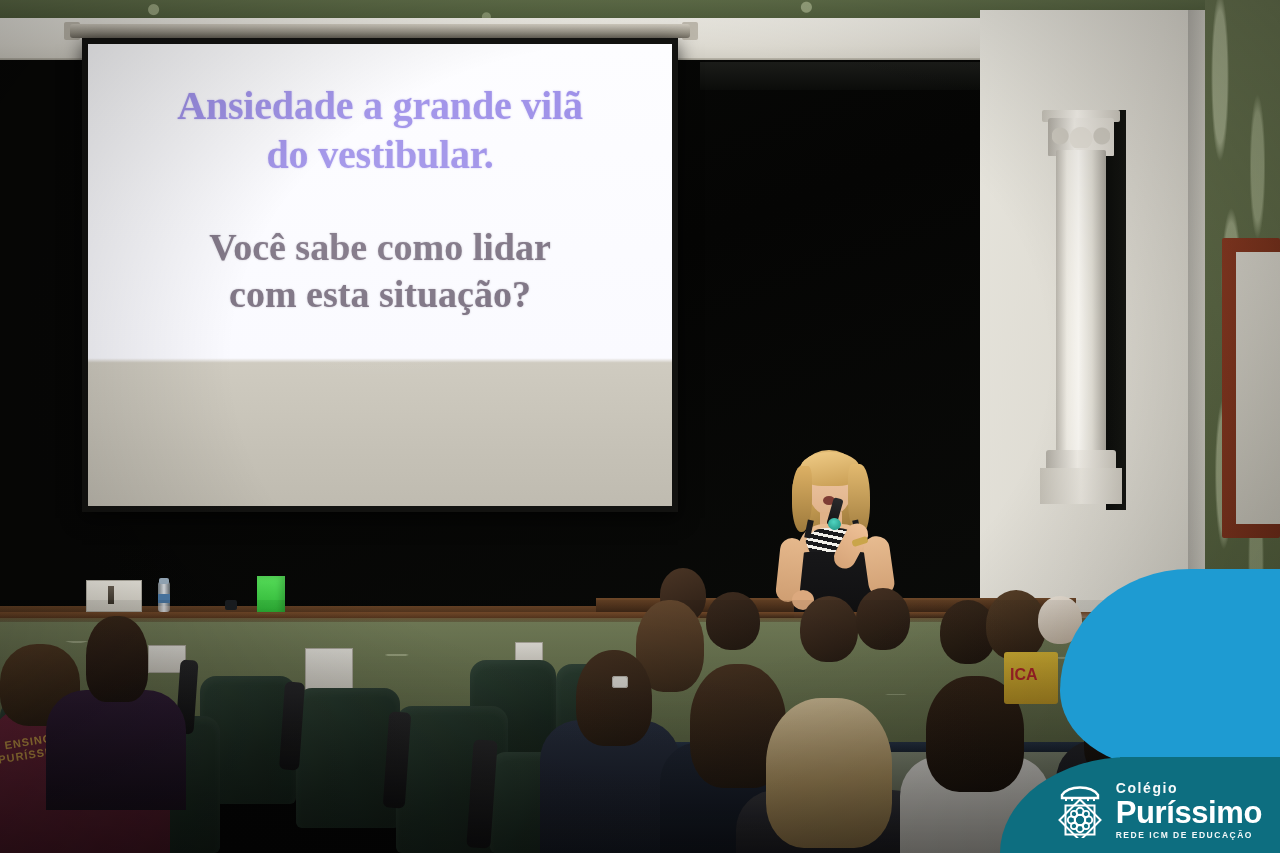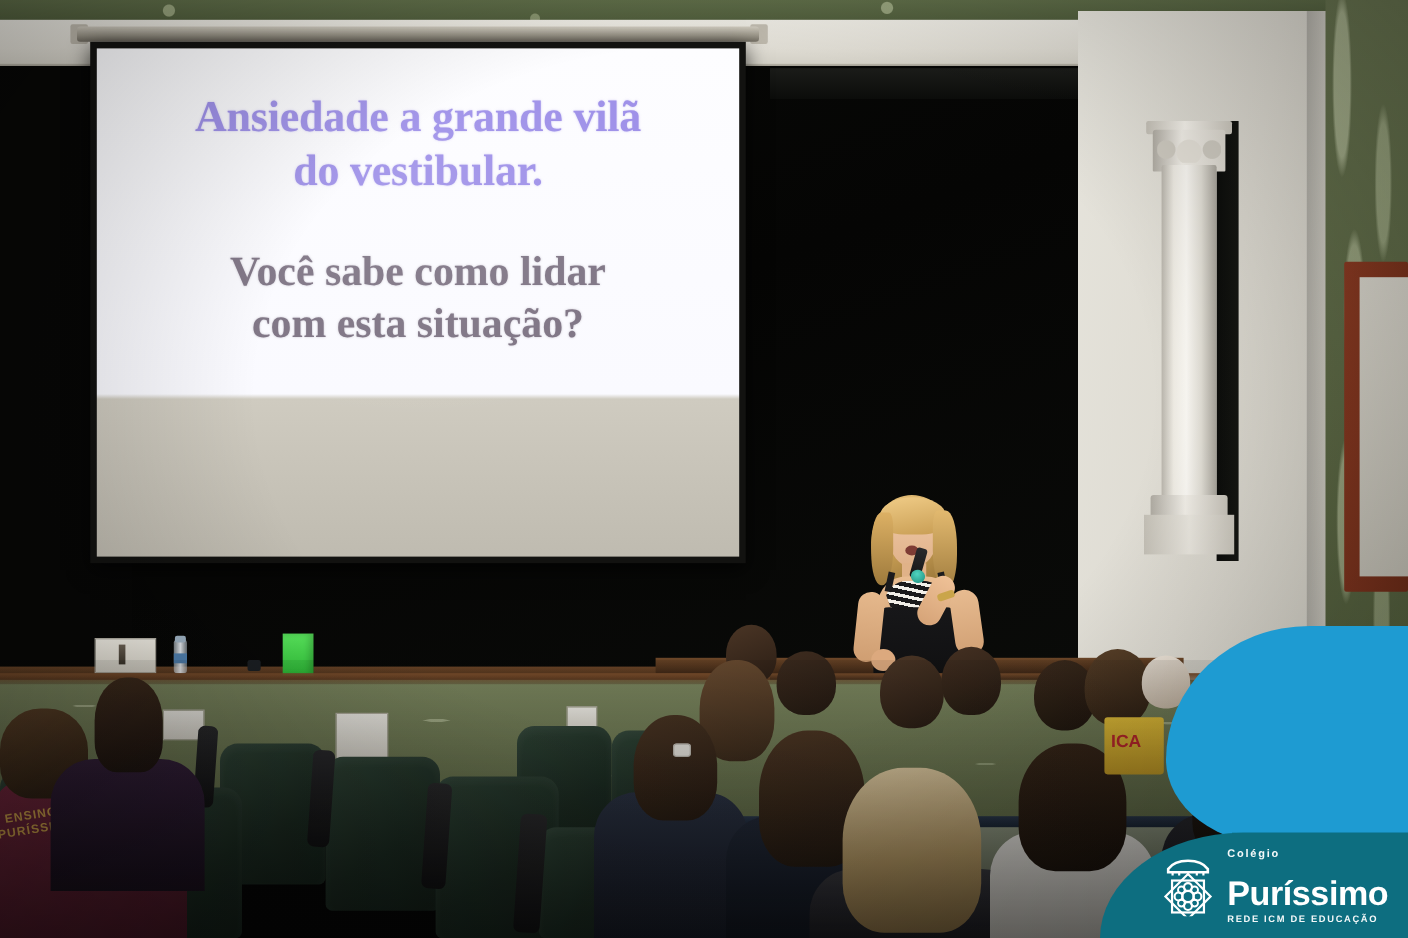--- a/index.html
+++ b/index.html
@@ -391,22 +391,22 @@
     position:absolute; right:0; bottom:0; width:160px; height:96px;
     background:#0d6e80;
   }
   .brand-inner {
     position:absolute; right:18px; bottom:14px;
     display:flex; align-items:center; gap:13px;
   }
   .emblem { width:46px; height:56px; display:block; }
   .brand-text { color:#ffffff; line-height:1; }
   .brand-pre {
-    font-size:10px; letter-spacing:1.6px; font-weight:bold;
-    margin-bottom:15px; opacity:.96;
+    font-size:14px; letter-spacing:1.6px; font-weight:bold;
+    margin-bottom:2px; opacity:.96;
   }
   .brand-name {
     font-size:31px; font-weight:bold; letter-spacing:-0.4px;
     margin-bottom:3px;
   }
   .brand-sub {
     font-size:8.5px; letter-spacing:1.5px; font-weight:bold; opacity:.95;
   }
 
   

